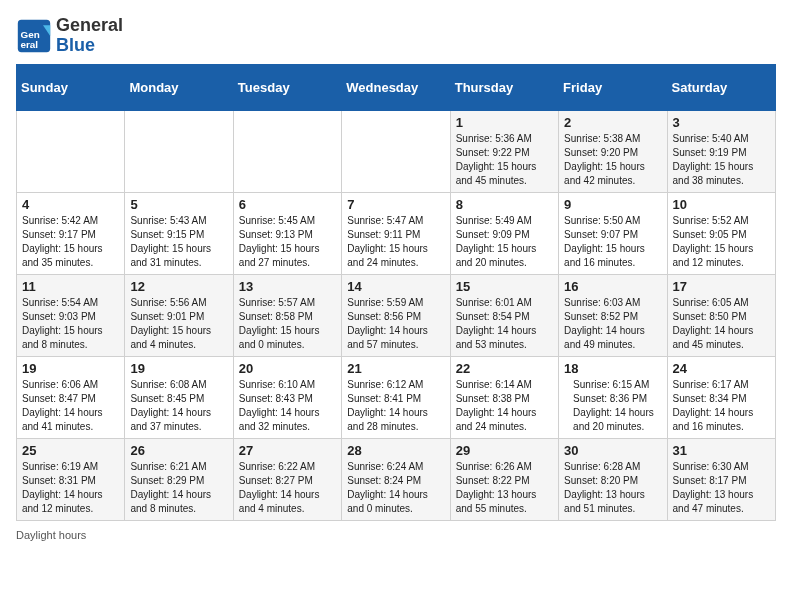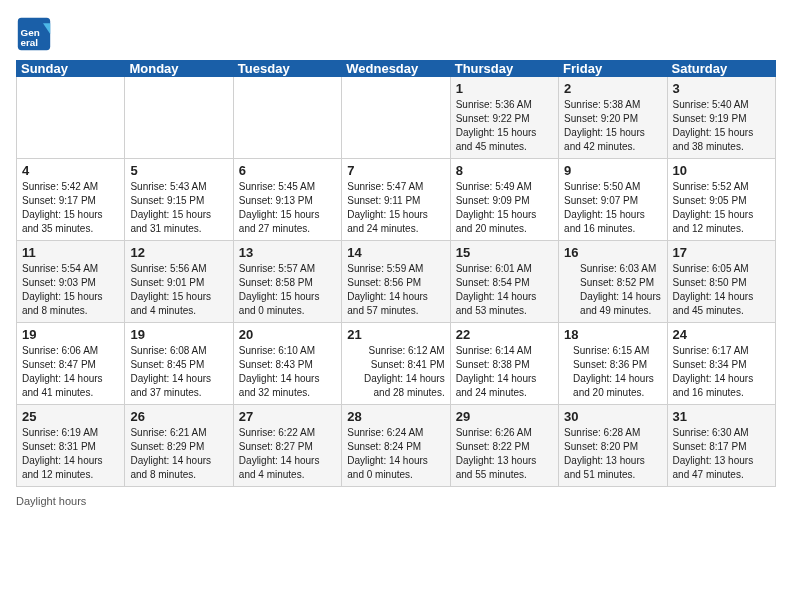--- a/index.html
+++ b/index.html
@@ -44,21 +44,21 @@
     table {
       width: 100%;
       border-collapse: collapse;
       table-layout: fixed;
     }
     thead tr th {
       background: #1a5fa8;
       color: #fff;
       font-size: 13px;
       font-weight: bold;
-      padding: 0 4px;
+      padding: 15px 4px;
       text-align: left;
       border: 1px solid #1a5fa8;
     }
     tbody tr td {
       border: 1px solid #d0d0d0;
       vertical-align: top;
       padding: 4px 5px;
       font-size: 10.5px;
       color: #222;
       height: 80px;
@@ -91,20 +91,26 @@
 <body>
 
 <div class="header">
   <div class="logo">
     <svg class="logo-icon" viewBox="0 0 40 40">
       <rect x="2" y="2" width="36" height="36" rx="4" fill="#1a5fa8"></rect>
       <text x="5" y="22" font-size="11" font-weight="bold" fill="white" font-family="Arial">Gen</text>
       <text x="5" y="33" font-size="11" font-weight="bold" fill="white" font-family="Arial">eral</text>
       <polygon points="30,8 38,8 38,20" fill="#4db8e8"></polygon>
     </svg>
+    <div>
+      <div class="logo-text">
+        <span style="color:#333">General</span><br>
+        <span style="color:#1a5fa8">Blue</span>
+      </div>
+    </div>
   </div>
   <div class="title-block">
   </div>
 </div>
 
 <table>
   <thead>
     <tr id="header-row">
         <th>Sunday</th>
         <th>Monday</th>
@@ -225,21 +231,21 @@
         </td>
         <td>
           <span class="day-num">15</span>
           <div class="day-info" style="white-space: pre-line;">Sunrise: 6:01 AM
 Sunset: 8:54 PM
 Daylight: 14 hours
 and 53 minutes.</div>
         </td>
         <td>
           <span class="day-num">16</span>
-          <div class="day-info" style="white-space: pre-line; margin-left: 16px;">Sunrise: 6:03 AM
+          <div class="day-info" style="white-space: pre-line;">Sunrise: 6:03 AM
 Sunset: 8:52 PM
 Daylight: 14 hours
 and 49 minutes.</div>
         </td>
         <td>
           <span class="day-num">17</span>
           <div class="day-info" style="white-space: pre-line;">Sunrise: 6:05 AM
 Sunset: 8:50 PM
 Daylight: 14 hours
 and 45 minutes.</div>
@@ -262,21 +268,21 @@
         </td>
         <td>
           <span class="day-num">20</span>
           <div class="day-info" style="white-space: pre-line;">Sunrise: 6:10 AM
 Sunset: 8:43 PM
 Daylight: 14 hours
 and 32 minutes.</div>
         </td>
         <td>
           <span class="day-num">21</span>
-          <div class="day-info" style="white-space: pre-line; text-align: right;">Sunrise: 6:12 AM
+          <div class="day-info" style="white-space: pre-line;">Sunrise: 6:12 AM
 Sunset: 8:41 PM
 Daylight: 14 hours
 and 28 minutes.</div>
         </td>
         <td>
           <span class="day-num">22</span>
           <div class="day-info" style="white-space: pre-line;">Sunrise: 6:14 AM
 Sunset: 8:38 PM
 Daylight: 14 hours
 and 24 minutes.</div>

